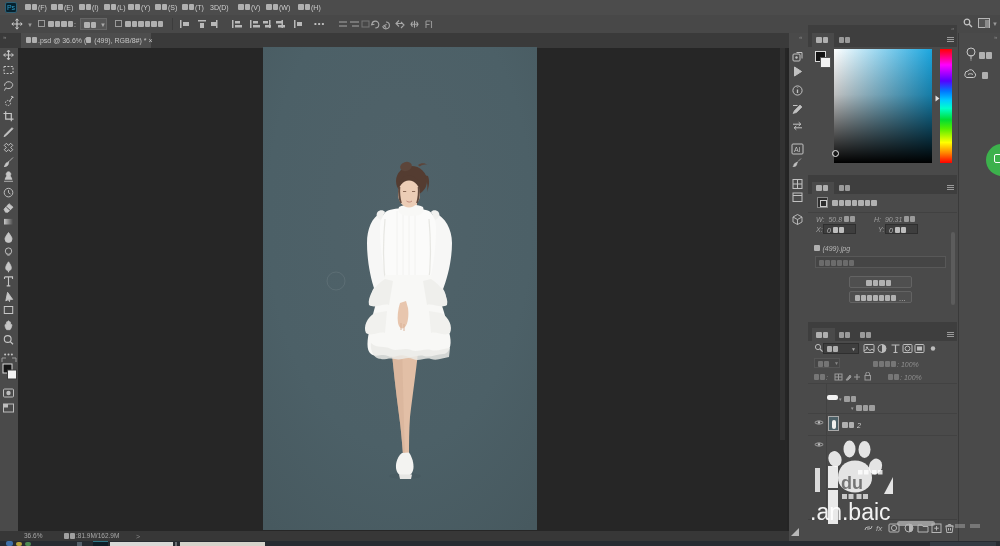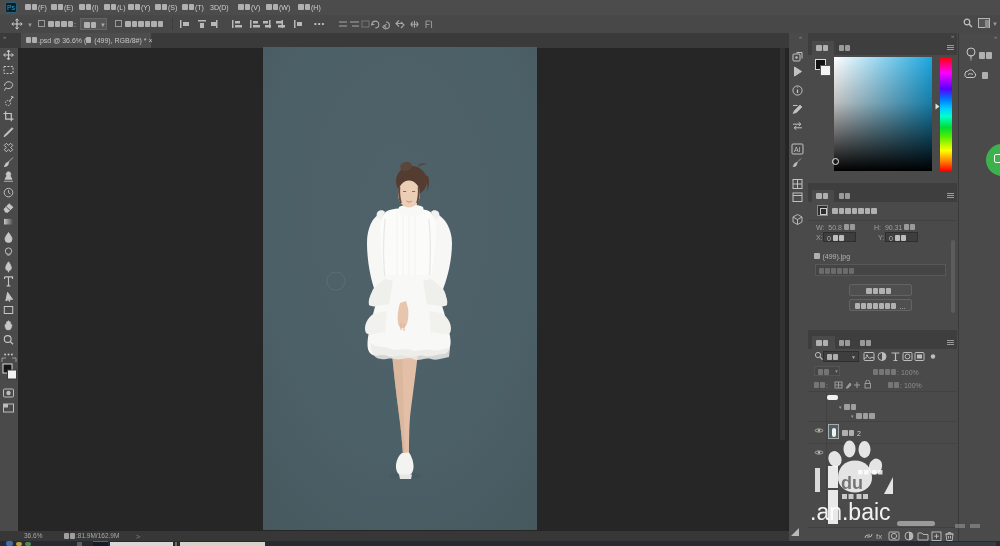--- a/index.html
+++ b/index.html
@@ -337,21 +337,21 @@
           </g>
         <g transform="translate(8.5,186.5)">
             <path d="M0 -5 L4.5 -2.5 L4.5 2.5 L0 5 L-4.5 2.5 L-4.5 -2.5 Z M-4.5 -2.5 L0 0 L4.5 -2.5 M0 0 L0 5" stroke-width="0.9"></path>
           </g>
       </g>
     </svg>
     <svg class="abs" style="left:1px;top:492px;" width="10" height="12" viewBox="0 0 10 12">
         <path d="M1 11 L9 11 L9 3 Z" fill="#b9b9b9"></path>
       </svg>
   </div>
-  <div class="abs" id="panels" style="left:808px;top:33px;width:149px;height:513px;background:#4a4a4a;">
+  <div class="abs" id="panels" style="left:808px;top:25px;width:149px;height:513px;background:#4a4a4a;font-style:italic;">
 
     <div class="abs" style="left:0;top:0;width:149px;height:22px;background:#3e3e3e;">
       <div class="abs" style="left:4px;top:8px;width:22px;height:14px;background:#4a4a4a;">
           <div class="tx" style="left:4px;top:4px;"><span class="cj"></span><span class="cj"></span></div>
         </div>
       <div class="tx" style="left:31px;top:12px;"><span class="cjs"></span><span class="cjs"></span></div>
       <div class="tx" style="left:143px;top:0px;color:#8a8a8a;font-size:6px;">»</div>
       <div class="abs" style="left:139px;top:12px;width:7px;height:1px;background:#9a9a9a;box-shadow:0 2px 0 #9a9a9a,0 4px 0 #9a9a9a;"></div>
     </div>
     <div class="abs" style="left:7px;top:26px;width:11px;height:11px;background:#131313;border:1px solid #d8d8d8;box-sizing:border-box;"></div>

